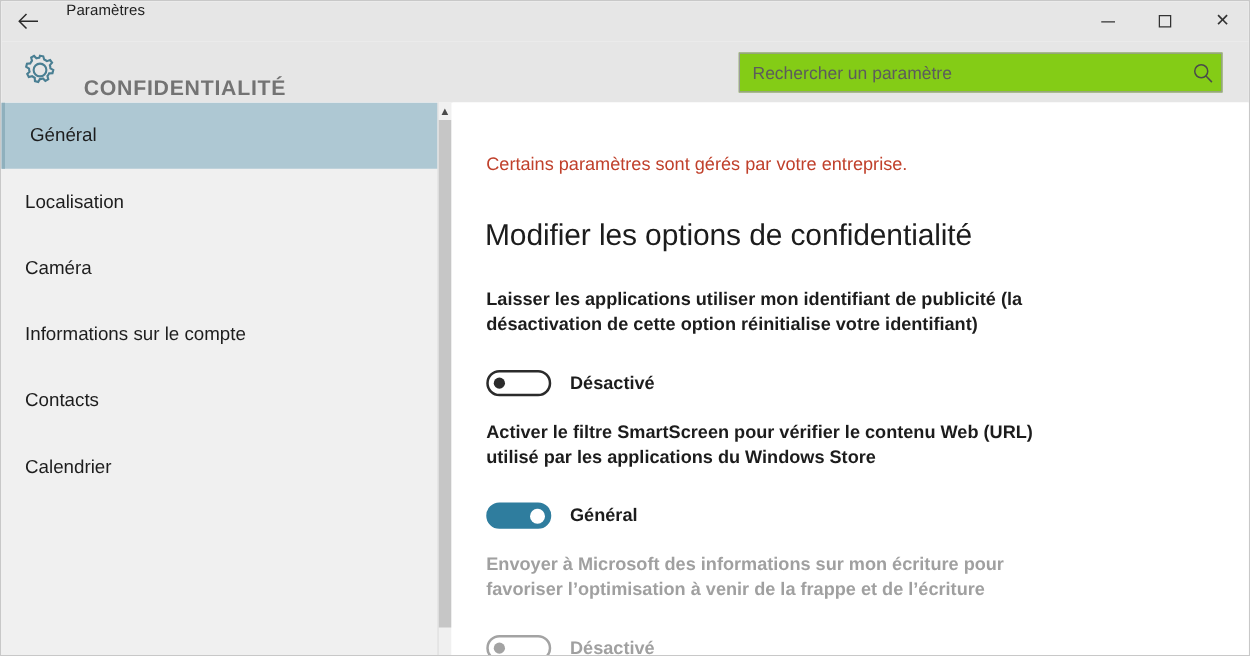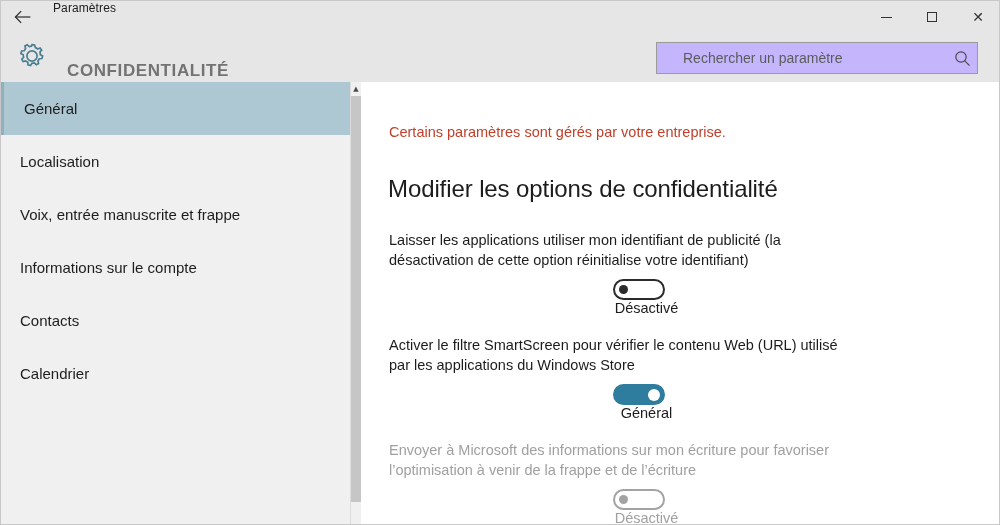--- a/index.html
+++ b/index.html
@@ -106,29 +106,28 @@
     top: 28px;
     font-size: 17px;
     font-weight: bold;
     letter-spacing: 0.6px;
     color: #737373;
   }
   .search-box {
     position: absolute;
     right: 23px;
     top: 9px;
-    width: 322px;
+    width: 387px;
     height: 32px;
-    background: #c4b5fd;
+    background: #84cc16;
     border: 1px solid #9b9b9b;
     box-sizing: border-box;
     display: flex;
     align-items: center;
     cursor: text;
-    padding-left: 16px;
   }
   .search-input {
     flex: 1;
     border: none;
     outline: none;
     background: transparent;
     font-family: "Liberation Sans", sans-serif;
     font-size: 14px;
     color: #585858;
     padding: 0 8px 0 10px;
@@ -238,33 +237,33 @@
     letter-spacing: -0.1px;
   }
   .settings-list {
     position: absolute;
     left: 27px;
     top: 148px;
     width: 500px;
   }
   .setting {
     margin-bottom: 19px;
+    font-weight: bold;
   }
   .setting-label {
     font-size: 14.5px;
     line-height: 20px;
     color: #1c1c1c;
     max-width: 472px;
   }
   .setting.disabled .setting-label { color: #a0a0a0; }
   .toggle-row {
     display: flex;
     align-items: center;
-    margin-top: 9px;
-    flex-direction: column;
+    margin-top: 26px;
   }
   .toggle {
     width: 52px;
     height: 21px;
     border-radius: 11px;
     box-sizing: border-box;
     position: relative;
     cursor: pointer;
     flex: none;
   }
@@ -365,21 +364,21 @@
   <div class="content">
 
     <div class="sidebar">
       <div class="nav-item selected">
         <span>Général</span>
       </div>
       <div class="nav-item">
         <span>Localisation</span>
       </div>
       <div class="nav-item">
-        <span>Voix, entrée manuscrite et frappe</span>
+        <span>Caméra</span>
       </div>
       <div class="nav-item">
         <span>Informations sur le compte</span>
       </div>
       <div class="nav-item">
         <span>Contacts</span>
       </div>
       <div class="nav-item">
         <span>Calendrier</span>
       </div>

